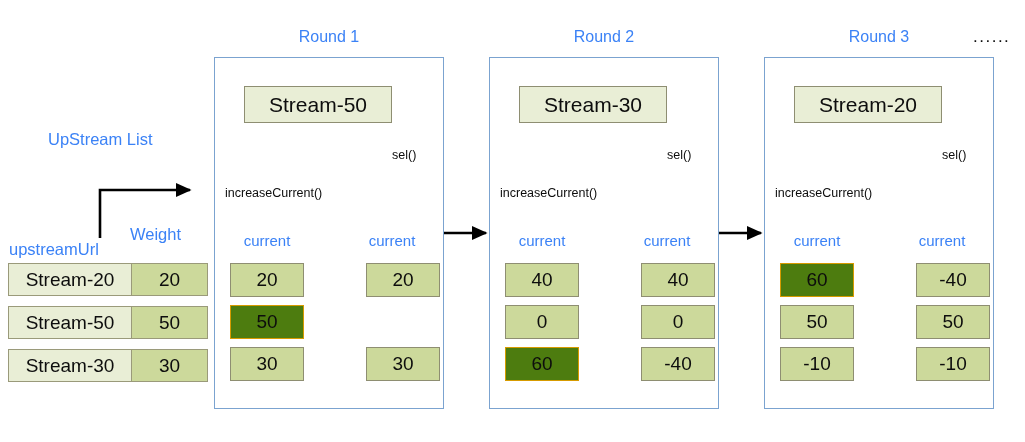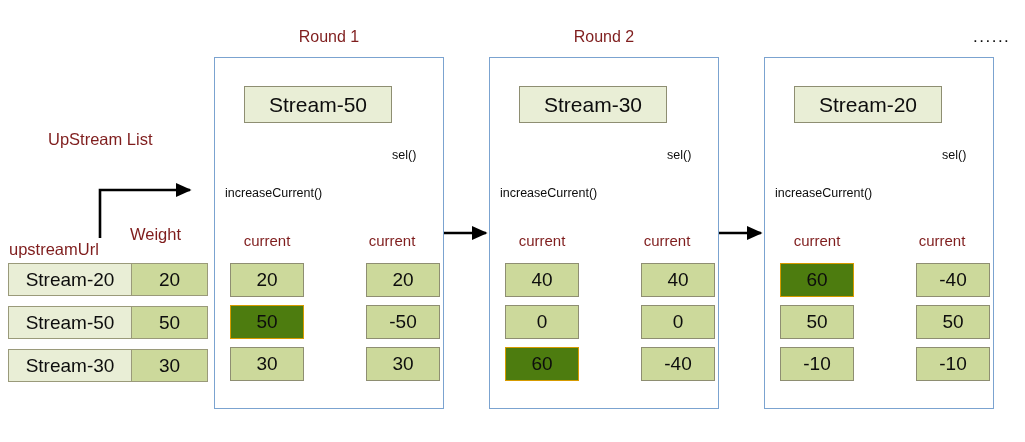--- a/index.html
+++ b/index.html
@@ -18,21 +18,21 @@
     height: 442px;
     background: #ffffff;
     overflow: hidden;
   }
 
   
   .lbl {
     position: absolute;
     white-space: nowrap;
     line-height: 1;
-    color: #7f1d1d;
+    color: #3b82f6;
   }
   .upstream-title {
     font-size: 16.5px;
     left: 24px;
     top: 131px;
     margin-left: 24px;
   }
   .col-head {
     font-size: 16.5px;
   }
@@ -231,21 +231,20 @@
   <div class="lbl fn-label" style="left:392px; top:149px;">sel()</div>
 
   <div class="lbl cur-head" style="left:212px; top:233px; width:110px;">current</div>
   <div class="lbl cur-head" style="left:337px; top:233px; width:110px;">current</div>
 
   <div class="vcell" style="left:230px; top:263px;">20</div>
   <div class="vcell hl" style="left:230px; top:305px;">50</div>
   <div class="vcell" style="left:230px; top:347px;">30</div>
 
   <div class="vcell" style="left:366px; top:263px;">20</div>
-  <div class="vcell" style="left:366px; top:305px;">-50</div>
   <div class="vcell" style="left:366px; top:347px;">30</div>
 
   <div class="lbl round-title" style="left:489px; top:29px; width:230px;">Round 2</div>
   <div class="panel" style="left:489px;"></div>
 
   <div class="stream-box" style="left:519px;">Stream-30</div>
 
   <div class="lbl fn-label" style="left:500px; top:187px;">increaseCurrent()</div>
   <div class="lbl fn-label" style="left:667px; top:149px;">sel()</div>
 
@@ -253,20 +252,21 @@
   <div class="lbl cur-head" style="left:612px; top:233px; width:110px;">current</div>
 
   <div class="vcell" style="left:505px; top:263px;">40</div>
   <div class="vcell" style="left:505px; top:305px;">0</div>
   <div class="vcell hl" style="left:505px; top:347px;">60</div>
 
   <div class="vcell" style="left:641px; top:263px;">40</div>
   <div class="vcell" style="left:641px; top:305px;">0</div>
   <div class="vcell" style="left:641px; top:347px;">-40</div>
 
+  <div class="lbl round-title" style="left:764px; top:29px; width:230px;">Round 3</div>
   <div class="panel" style="left:764px;"></div>
 
   <div class="stream-box" style="left:794px;">Stream-20</div>
 
   <div class="lbl fn-label" style="left:775px; top:187px;">increaseCurrent()</div>
   <div class="lbl fn-label" style="left:942px; top:149px;">sel()</div>
 
   <div class="lbl cur-head" style="left:762px; top:233px; width:110px;">current</div>
   <div class="lbl cur-head" style="left:887px; top:233px; width:110px;">current</div>
 

